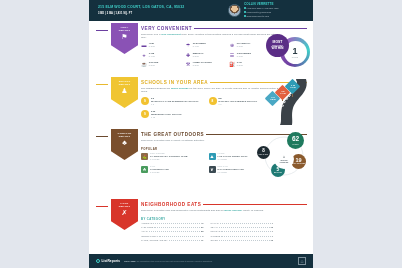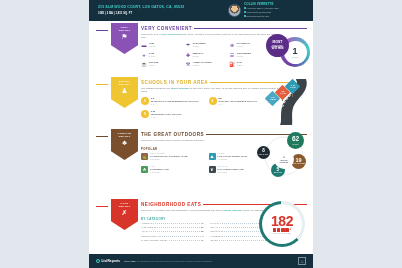--- a/index.html
+++ b/index.html
@@ -497,34 +497,20 @@
             <span class="cat-dots"></span>
             <span class="cat-v">11</span>
           </div>
       <div class="cat">
             <span class="cat-n">OTHER</span>
             <span class="cat-dots"></span>
             <span class="cat-v">12</span>
           </div>
     </div>
 
-    <div class="big">
-      <div class="big-arc"></div>
-      <div class="big-in">
-        <div class="big-num">182</div>
-        <div class="big-sq">
-          <i></i>
-              <i></i>
-              <i></i>
-              <i></i>
-              <b>+</b>
-        </div>
-        <div class="big-cap">WITHIN 5 MILES</div>
-      </div>
-    </div>
   </div>
 
   <div class="ftr">
     <div class="lr-logo">
       <div class="lr-mark"></div>
       <div class="lr-tx">ListReports</div>
     </div>
     <div class="ftr-dis"><b>DISCLAIMER:</b><span> The information in this report is from third-party sources and its accuracy cannot be guaranteed.</span></div>
     <div class="eho">⌂</div>
   </div>

